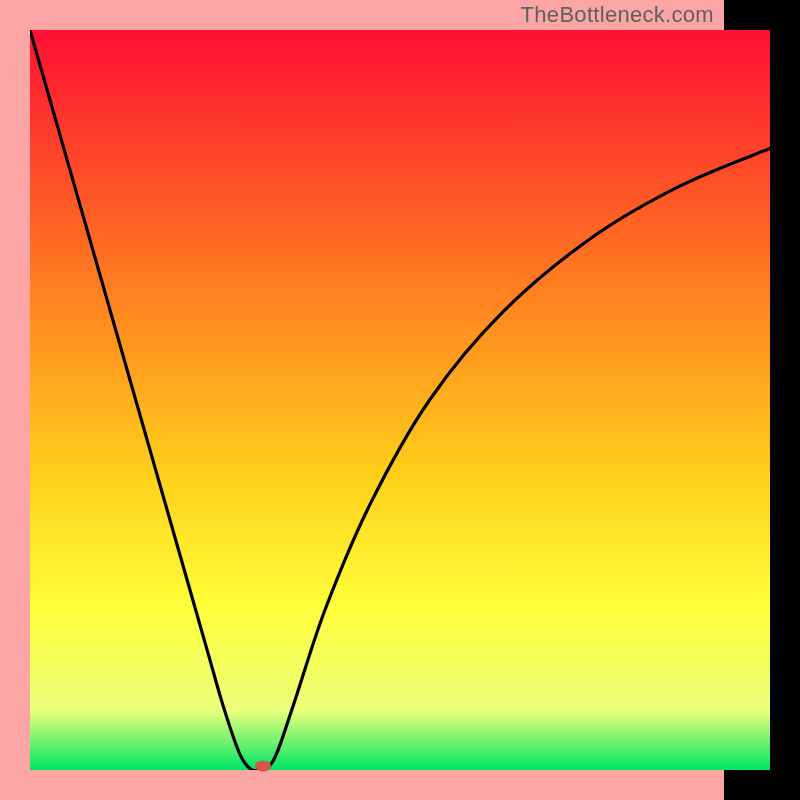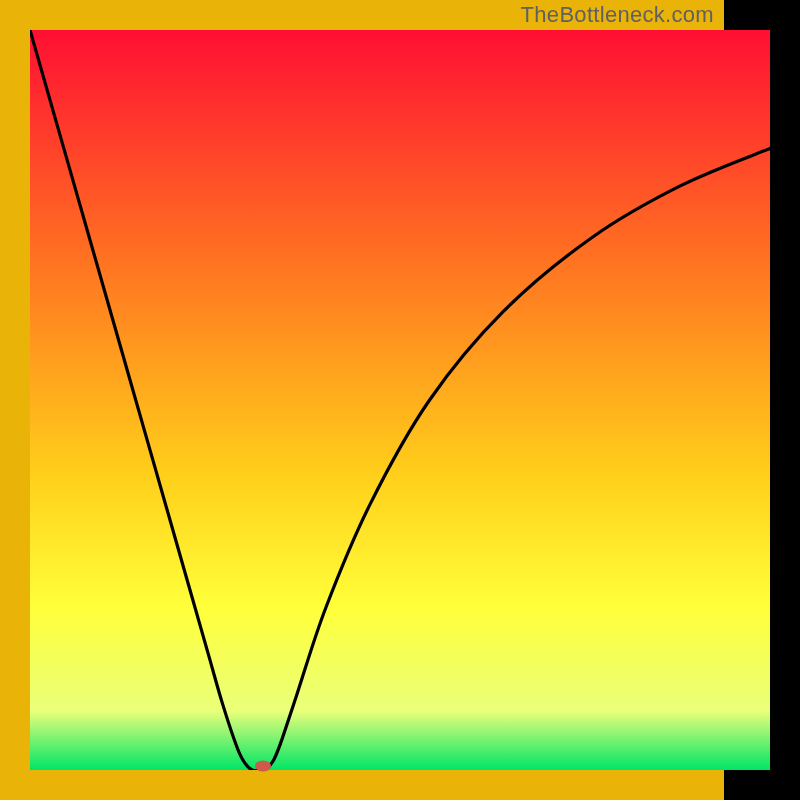--- a/index.html
+++ b/index.html
@@ -8,21 +8,21 @@
     width: 800px;
     height: 800px;
     background: #000;
     font-family: Arial, Helvetica, sans-serif;
     overflow: hidden;
   }
   .outer {
     position: relative;
     width: 724px;
     height: 800px;
-    background: #eab308;
+    background: #fca5a5;
   }
   .watermark {
     position: absolute;
     top: 2px;
     right: 10px;
     color: #606060;
     font-size: 22px;
     font-weight: 500;
     letter-spacing: 0.3px;
     user-select: none;

